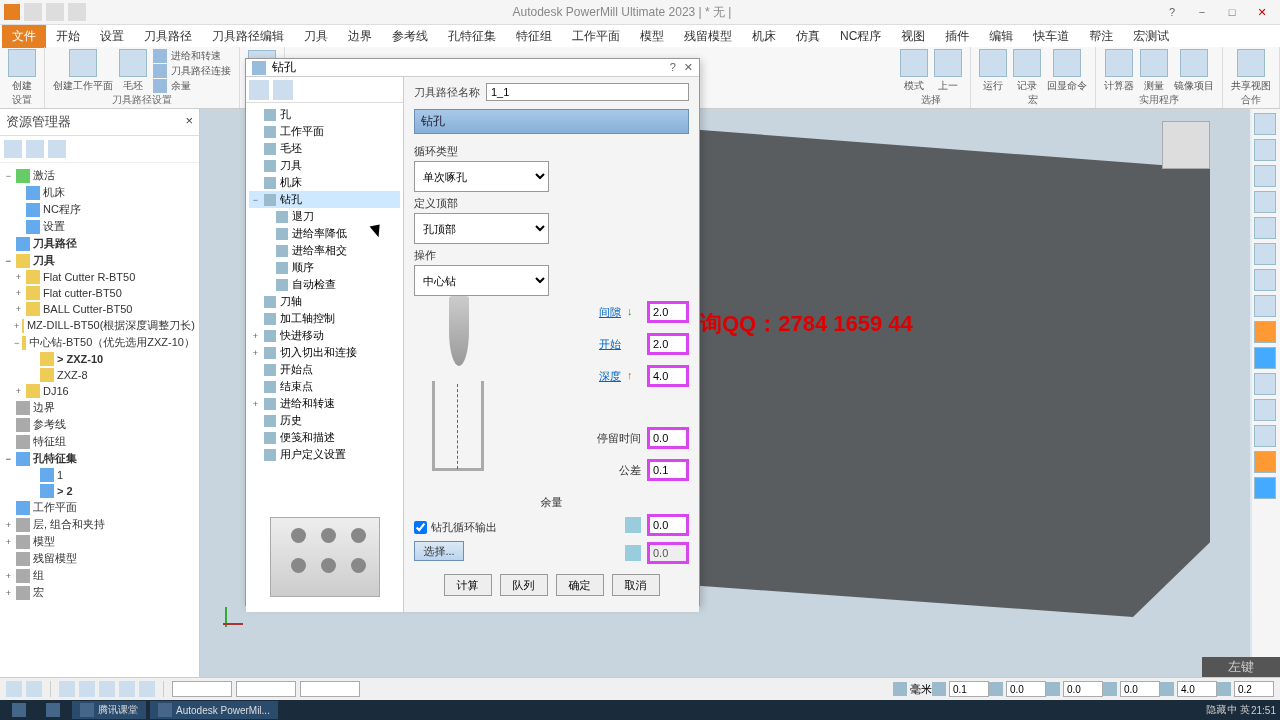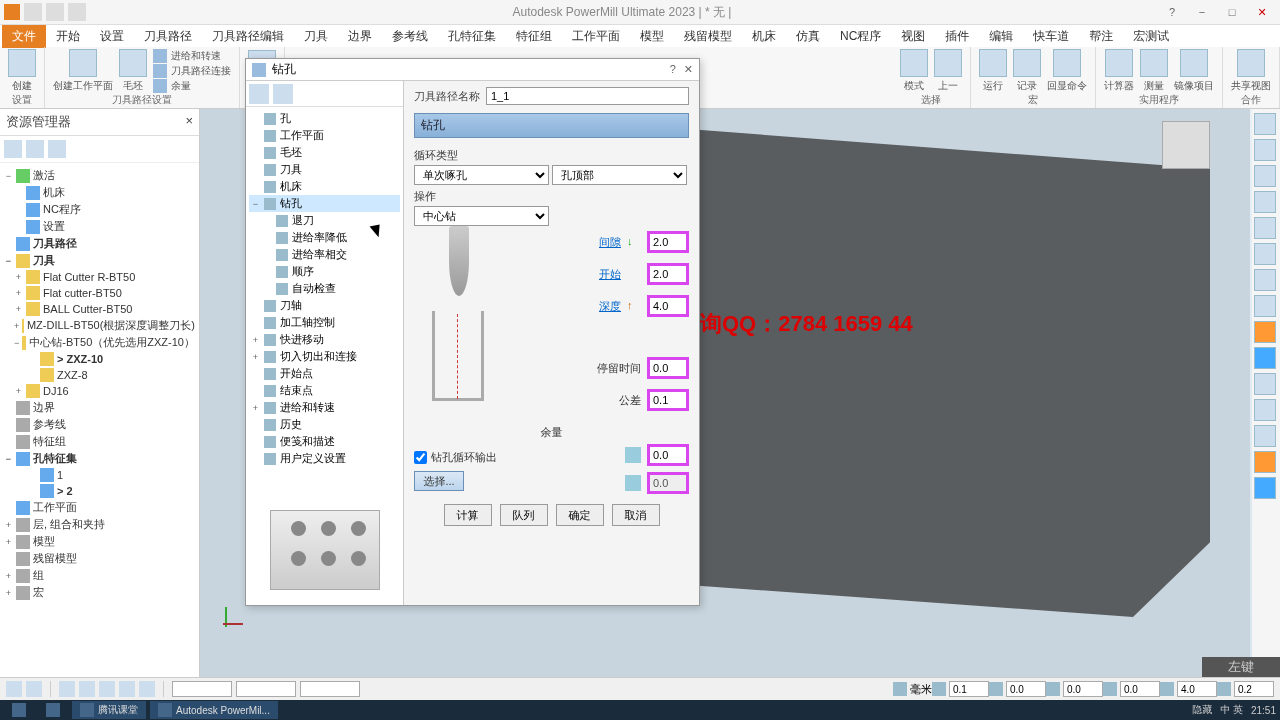--- a/index.html
+++ b/index.html
@@ -79,21 +79,21 @@
 .dlg-preview-block { width: 110px; height: 80px; background: linear-gradient(#eee, #ccc); border: 1px solid #aaa; position: relative; }
 .dlg-preview-block::before { content:""; position:absolute; left:20px; top:10px; width:15px; height:15px; border-radius:50%; background:#888; box-shadow: 30px 0 #888, 60px 0 #888, 0 30px #888, 30px 30px #888, 60px 30px #888; }
 
 .dlg-right { flex: 1; padding: 6px 10px; display: flex; flex-direction: column; background: #f4f4f4; }
 .dlg-name-row { display: flex; align-items: center; gap: 6px; margin-bottom: 8px; }
 .dlg-name-label { font-size: 11px; color: #444; }
 .dlg-name-input { flex: 1; height: 18px; border: 1px solid #999; padding: 0 4px; font-size: 11px; }
 .dlg-section-hdr { background: linear-gradient(#a8c8e8, #88b0d8); padding: 3px 6px; font-size: 12px; color: #223; border: 1px solid #6a90b8; margin-bottom: 6px; }
 .dlg-form { font-size: 11px; color: #333; }
 .dlg-form-label { margin: 4px 0 2px; }
-.dlg-select { width: 135px; height: 20px; border: 1px solid #999; background: #fff; font-size: 11px; padding: 0 4px; }
+.dlg-select { width: 135px; height: 31px; border: 1px solid #999; background: #fff; font-size: 11px; padding: 0 4px; }
 .dlg-drill-area { display: flex; }
 .dlg-drill-graphic { width: 90px; height: 180px; position: relative; }
 .drill-bit { position: absolute; left: 35px; top: 0; width: 20px; height: 70px; background: linear-gradient(#ccc,#999); border-radius: 3px 3px 50% 50%; }
 .drill-hole { position: absolute; left: 18px; top: 85px; width: 52px; height: 90px; border: 3px solid #aaa; border-top: none; }
 .drill-center { position: absolute; left: 43px; top: 88px; width: 0; height: 85px; border-left: 1px dashed #c33; }
 .dlg-drill-params { flex: 1; display: flex; flex-direction: column; gap: 10px; padding-top: 5px; }
 .param-row { display: flex; align-items: center; justify-content: flex-end; gap: 6px; }
 .param-label { color: #06c; font-size: 11px; }
 .param-label.blue { text-decoration: underline; }
 .param-icon { width: 14px; height: 14px; }
@@ -115,21 +115,21 @@
 .status-bar .spacer { flex: 1; }
 .status-right { display: flex; gap: 0; align-items: center; }
 .st-field { display: flex; align-items: center; gap: 3px; }
 .st-field-icon { width: 14px; height: 14px; background: #9bc; }
 .st-field-input { width: 40px; height: 16px; border: 1px solid #aaa; font-size: 10px; padding: 0 3px; }
 
 .taskbar { height: 20px; background: #1a2b3c; display: flex; align-items: center; padding: 0 4px; gap: 4px; }
 .task-item { height: 18px; padding: 0 8px; display: flex; align-items: center; color: #ddd; font-size: 10px; gap: 4px; }
 .task-item.active { background: #2a4b6c; }
 .task-icon { width: 14px; height: 14px; background: #468; }
-.task-right { margin-left: auto; display: flex; gap: 8px; color: #ccc; font-size: 10px; align-items: center; }
+.task-right { margin-left: auto; display: flex; gap: 1px; color: #ccc; font-size: 10px; align-items: center; }
 
 .cursor { position: absolute; left: 373px; top: 222px; width: 12px; height: 16px; z-index: 200; pointer-events: none; }
 .cursor::before { content:""; position:absolute; border-left: 9px solid #000; border-top: 5px solid transparent; border-bottom: 9px solid transparent; transform: rotate(-40deg); }
 </style>
 </head>
 <body>
 
 <div class="title-bar">
   <div class="app-icon"></div>
   <div class="qat">
@@ -579,20 +579,21 @@
     </div>
     <div class="dlg-right">
       <div class="dlg-name-row">
         <span class="dlg-name-label">刀具路径名称</span>
         <input class="dlg-name-input" value="1_1" style="">
       </div>
       <div class="dlg-section-hdr">钻孔</div>
       <div class="dlg-form">
         <div class="dlg-form-label">循环类型</div>
         <select class="dlg-select"><option>单次啄孔</option></select>
+        <div class="dlg-form-label">定义顶部</div>
         <select class="dlg-select"><option>孔顶部</option></select>
         <div class="dlg-form-label">操作</div>
         <select class="dlg-select"><option>中心钻</option></select>
 
         <div class="dlg-drill-area">
           <div class="dlg-drill-graphic">
             <div class="drill-bit"></div>
             <div class="drill-hole"></div>
             <div class="drill-center"></div>
           </div>

